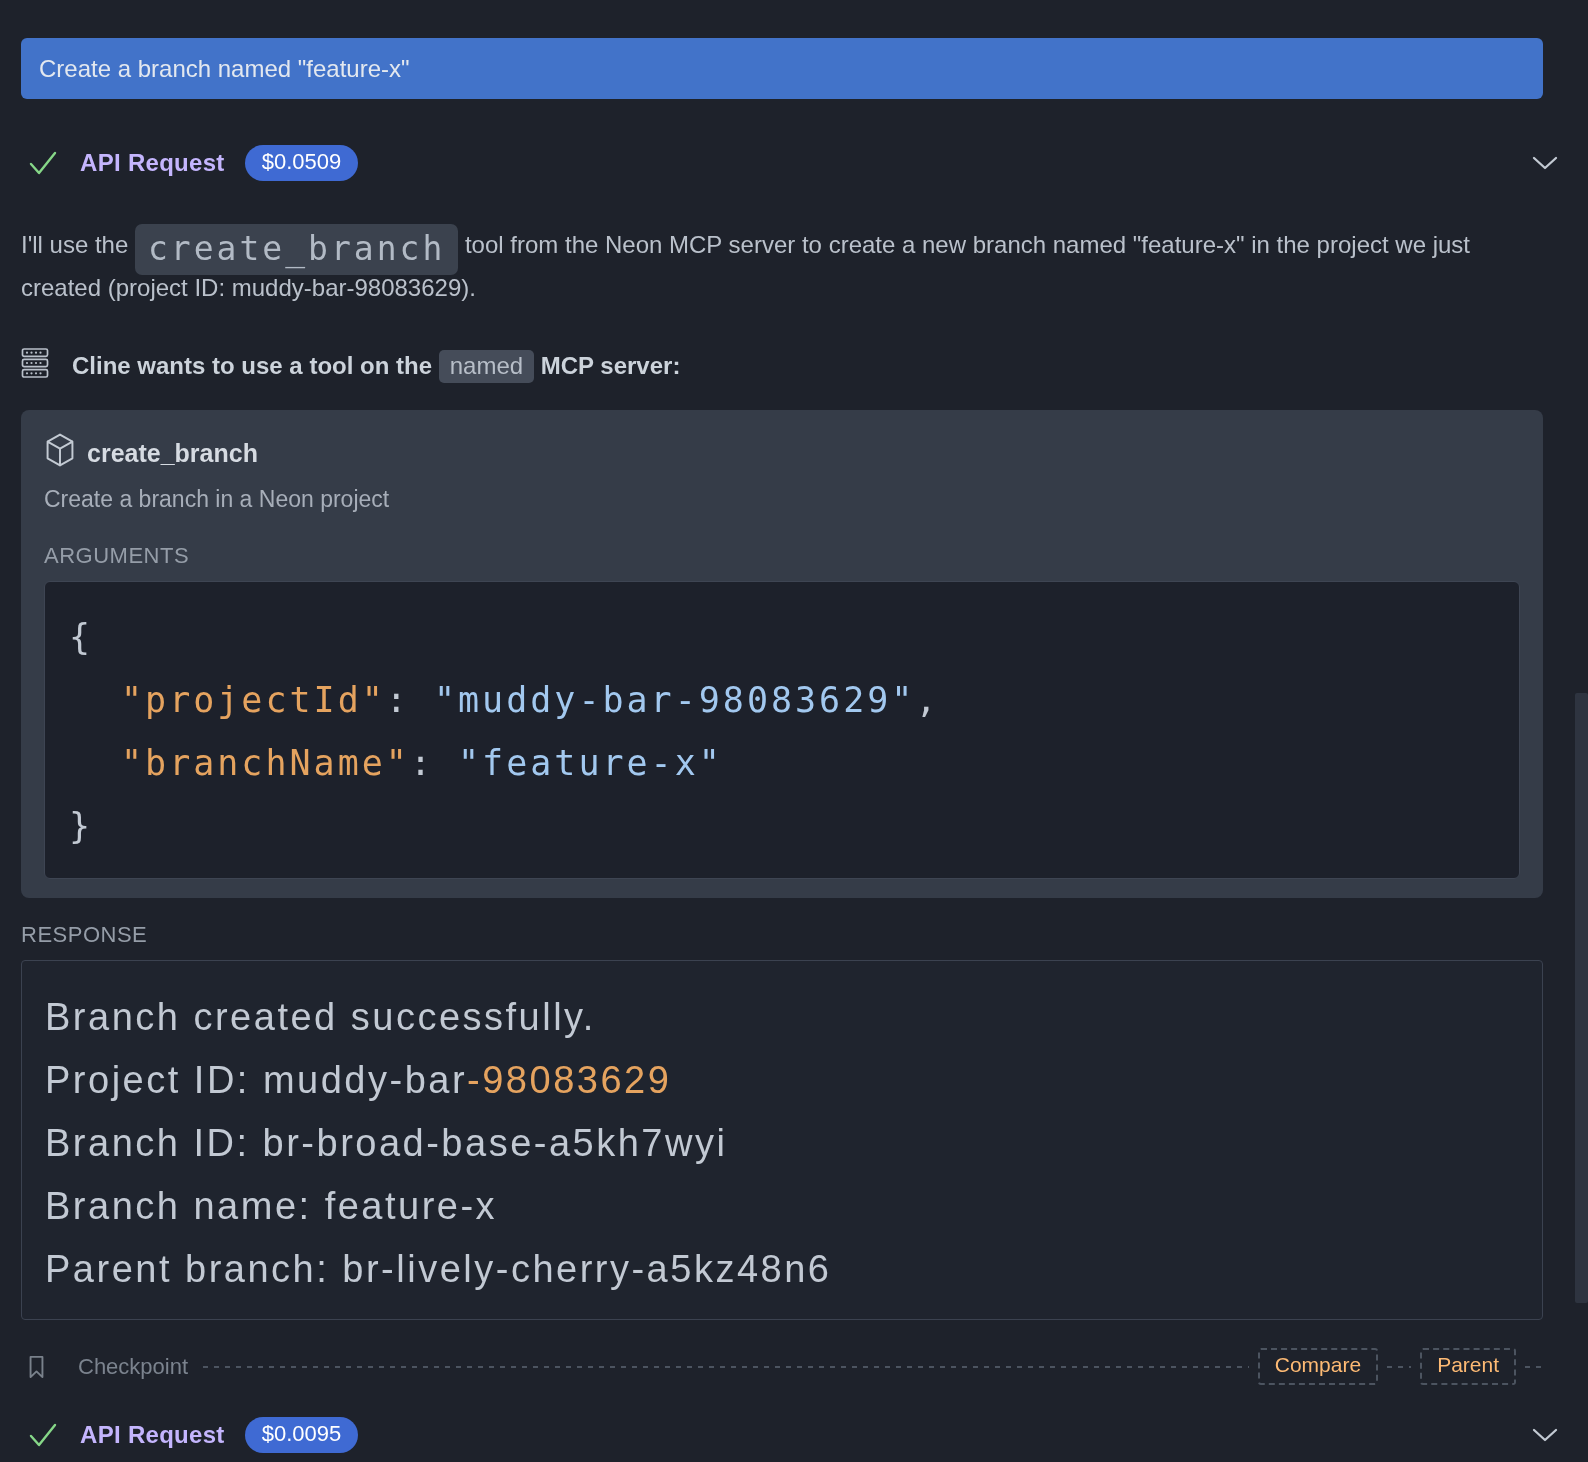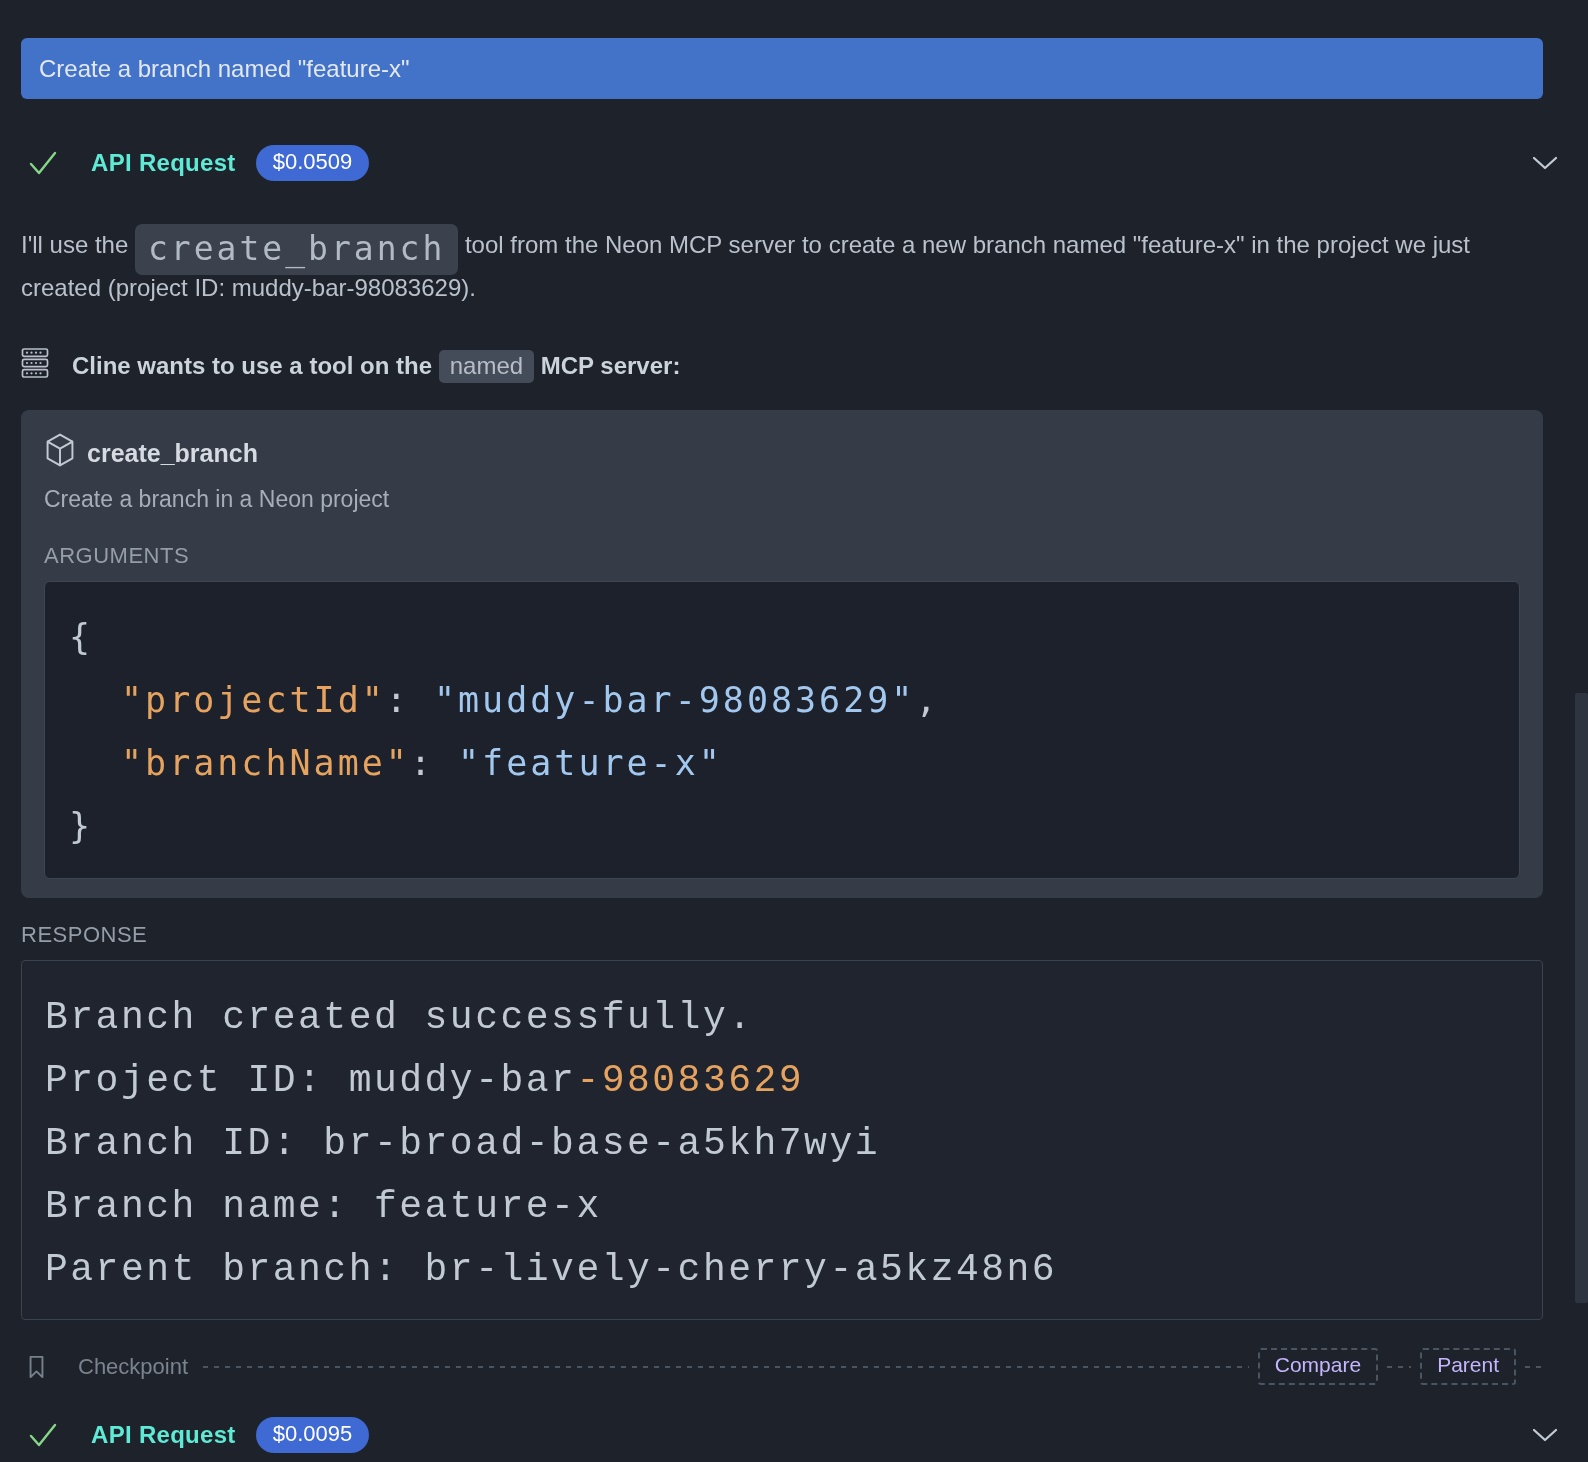--- a/index.html
+++ b/index.html
@@ -16,21 +16,21 @@
   .user-banner {
     background:#4273c9; border-radius:6px; min-height:61px;
     display:flex; align-items:center; padding:0 18px;
     font-size:24px; color:#e3e8ef;
   }
 
   
   .api-row { display:flex; align-items:center; margin-top:44px; position:relative; height:40px; }
   .api-row.second { margin-top:30px; }
   .check-icon { margin-left:7px; display:flex; }
-  .api-label { font-weight:bold; font-size:24px; color:#5eead4; margin-left:33px; letter-spacing:0.3px; }
+  .api-label { font-weight:bold; font-size:24px; color:#c4b5fd; margin-left:22px; letter-spacing:0.3px; }
   .cost-badge {
     margin-left:20px; background:#3f6ad3; color:#ffffff;
     font-size:22px; padding:4px 17px 6px; border-radius:18px;
   }
   .chevron { position:absolute; right:-15px; top:50%; transform:translateY(-50%); display:flex; }
 
   
   .assistant-paragraph {
     margin-top:40px; font-size:24px; line-height:43px;
     color:#bac1cb; white-space:pre-wrap; max-width:1460px;
@@ -67,37 +67,37 @@
   .code-line.indent { padding-left:52px; }
   .punct { color:#c2c9d3; }
   .key   { color:#e5a35f; }
   .str   { color:#a2c8ef; }
 
   
   .response-label { margin-top:24px; }
   .response-box {
     margin-top:12px; border:1px solid #3b4250; border-radius:4px; background:#1f242e;
     padding:25px 16px 18px 23px;
-    font-family:Liberation Mono, monospace; font-size:38px; letter-spacing:2.5px;
+    font-family:Liberation Sans, sans-serif; font-size:38px; letter-spacing:2.5px;
     line-height:63px; color:#c2c9d3;
   }
   .resp-line { white-space:pre; }
   .resp-num { color:#e5a35f; }
 
   
   .checkpoint-row { display:flex; align-items:center; margin-top:28px; color:#7b838e; font-size:22px; }
   .cp-icon { margin-left:6px; display:flex; }
   .cp-label { margin-left:32px; white-space:nowrap; }
   .cp-dash { height:2px; background:repeating-linear-gradient(90deg,#4c5460 0 5px, transparent 5px 11px); }
   .cp-dash.grow { flex:1; margin:0 9px 0 15px; }
   .cp-dash.short { width:24px; margin:0 9px; }
   .cp-dash.end { width:18px; margin-left:9px; }
   .cp-btn {
     background:none; border:2px dashed #4c5460; border-radius:3px;
-    color:#c4b5fd; font-size:21px; padding:3px 15px 6px;
+    color:#fdba74; font-size:21px; padding:3px 15px 6px;
     font-family:"Liberation Sans", sans-serif; cursor:pointer; white-space:nowrap;
   }
 
   
   .scroll-thumb {
     position:absolute; right:0; top:693px; width:13px; height:610px;
     background:#2e3440; border-radius:2px;
   }
 </style>
 </head>

